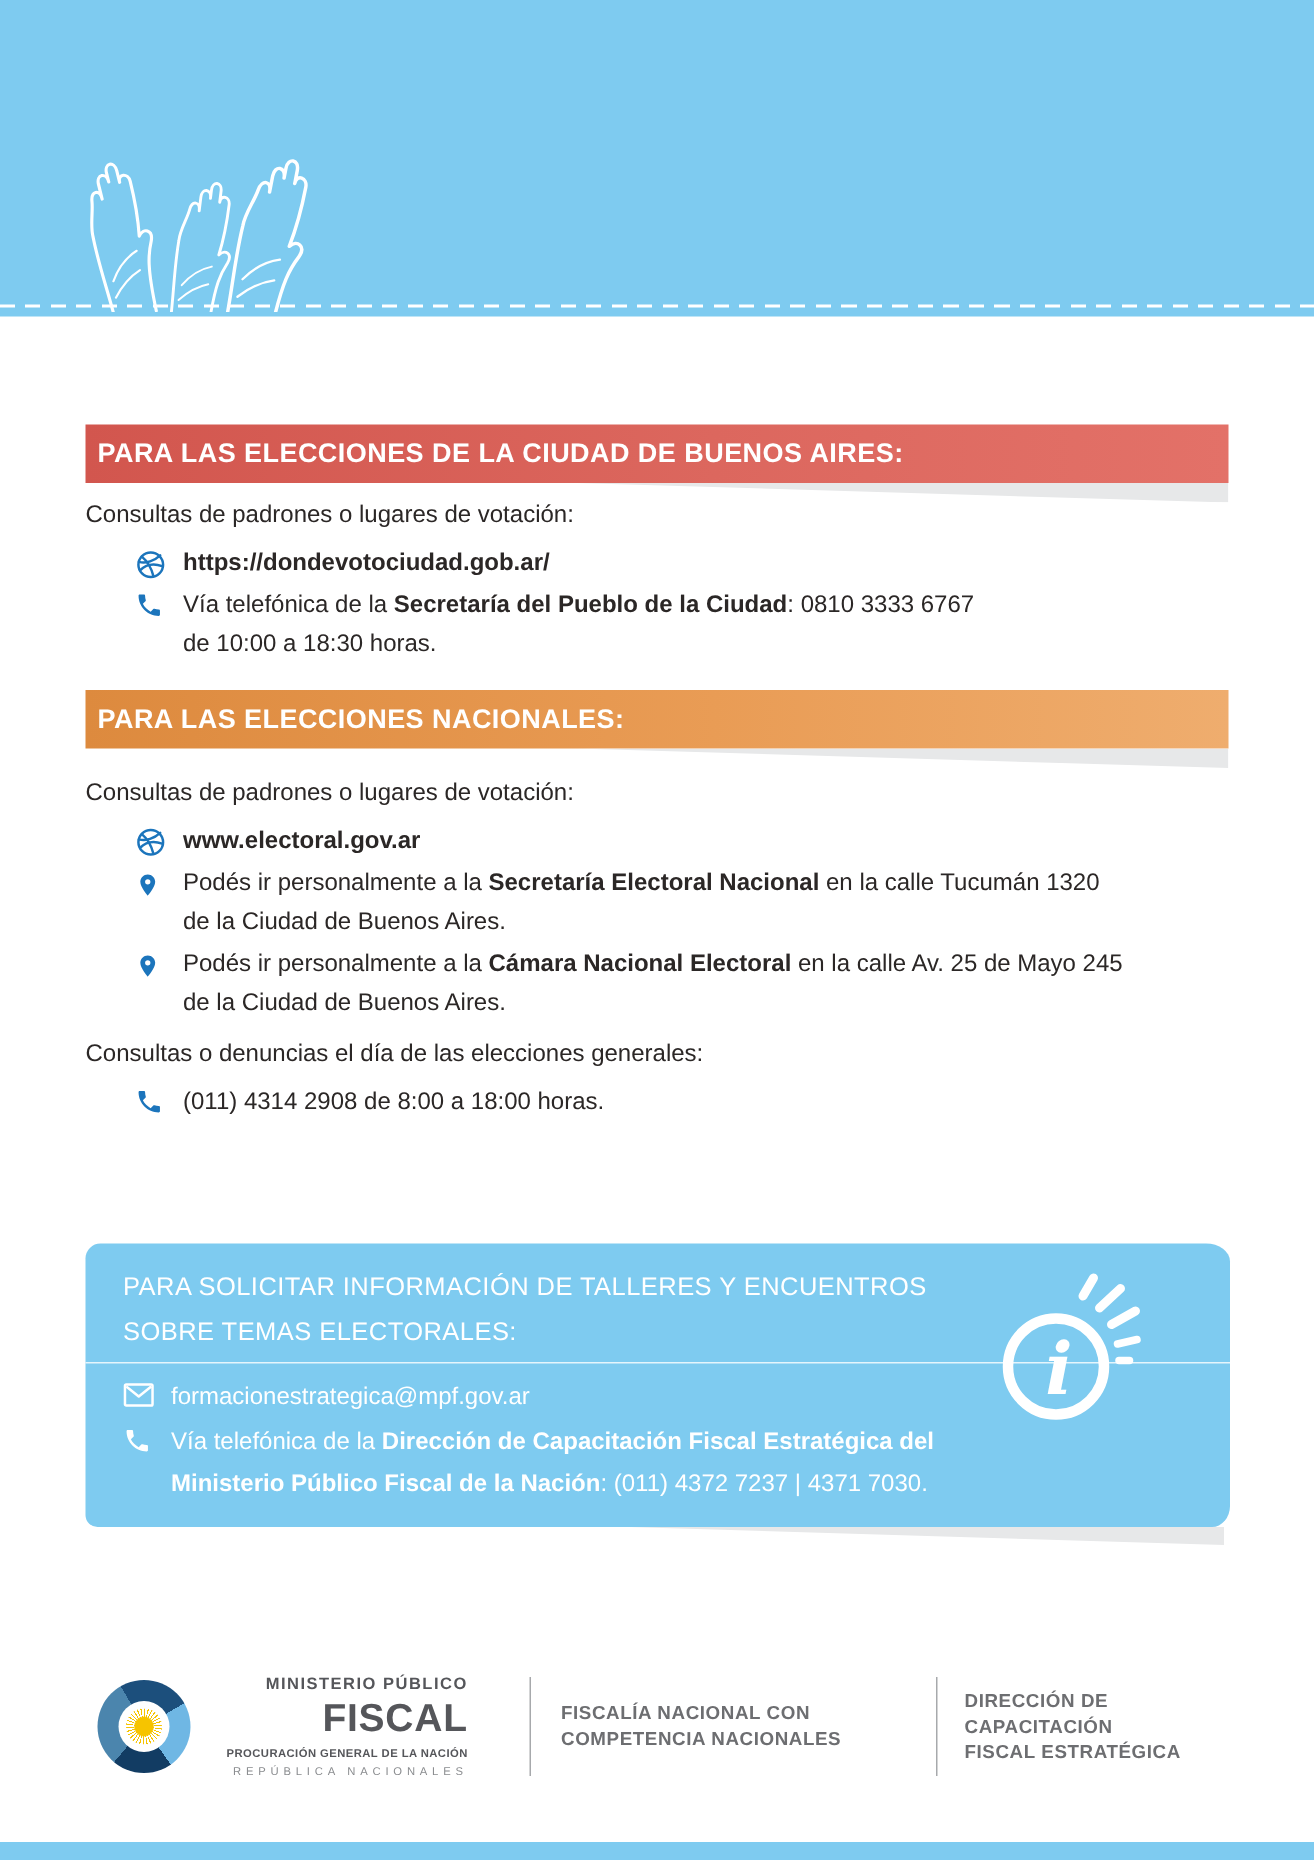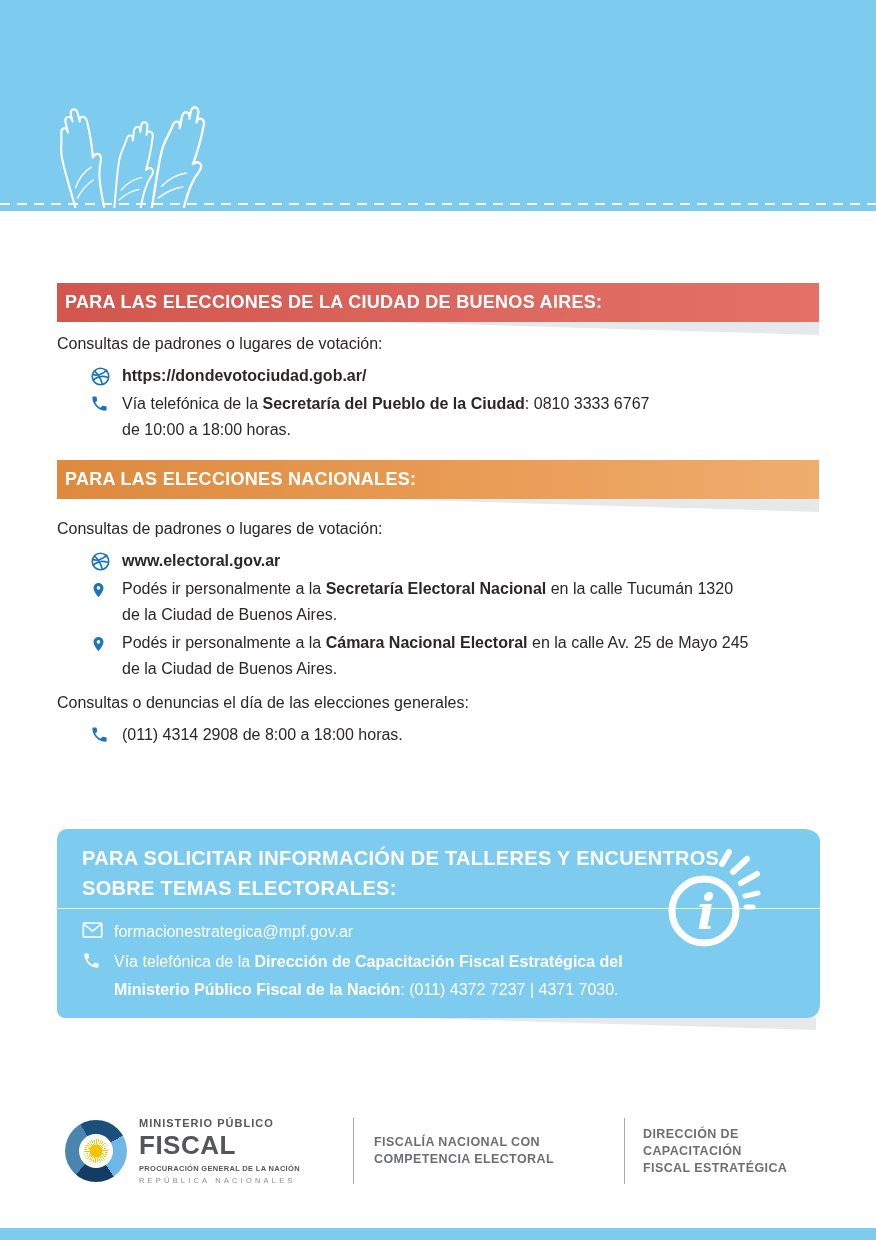--- a/index.html
+++ b/index.html
@@ -31,36 +31,36 @@
   .item{display:flex;margin-bottom:2px;}
   .ic{flex:0 0 24px;margin-right:8px;padding-top:3px;color:#1C75BC;}
   .ic svg{display:block;}
   .tline{line-height:26px;}
   .b{font-weight:700;}
   
   .info-box{position:absolute;left:57px;top:829px;width:763px;height:189px;background:#7ECBF0;
     color:#fff;box-sizing:border-box;padding:14px 25px 0;
     border-radius:10px 16px 12px 8px / 10px 12px 14px 8px;}
   .info-box .wedge{width:52%;height:12px;right:4px;}
-  .info-heading{font-weight:700;font-size:20px;letter-spacing:.3px;line-height:30px;white-space:nowrap;}
+  .info-heading{font-weight:400;font-size:17px;letter-spacing:.3px;line-height:30px;white-space:nowrap;}
   .info-sep{margin:5px -25px 9px;border-top:1.5px solid rgba(255,255,255,.8);}
   .info-box .item{margin-bottom:2px;}
   .info-box .ic{color:#fff;}
   .info-box .tline{line-height:28px;}
   .info-badge{position:absolute;right:42px;top:8px;width:122px;height:118px;}
   
   .footer{position:absolute;left:65px;top:1112px;right:40px;height:78px;display:flex;align-items:center;}
   .logo-wrap{width:288px;display:flex;align-items:center;}
   .emblem{width:62px;height:62px;border-radius:50%;position:relative;flex:0 0 62px;
     background:conic-gradient(from -30deg,#1C4F7C 0 90deg,#6FB7E4 90deg 175deg,#123C63 175deg 250deg,#4B85AD 250deg 360deg);}
   .emblem .inner{position:absolute;left:14px;top:14px;width:34px;height:34px;border-radius:50%;background:#fff;}
   .emblem .sun{position:absolute;left:19px;top:19px;width:24px;height:24px;border-radius:50%;
     background:radial-gradient(circle,#F6C400 0 6px,rgba(246,196,0,0) 7px),
                repeating-conic-gradient(#F6C400 0 4deg,#ffffff 4deg 12deg);}
-  .logo-text{margin-left:12px;color:#55565A;}
+  .logo-text{margin-left:24px;color:#55565A;text-align:right;}
   .logo-l1{font-size:11px;font-weight:700;letter-spacing:1px;line-height:13px;}
   .logo-l2{font-size:26px;font-weight:800;letter-spacing:.5px;line-height:30px;}
   .logo-l3{font-size:7.5px;font-weight:700;letter-spacing:.3px;margin-top:4px;}
   .logo-l4{font-size:7.5px;font-weight:400;letter-spacing:3.2px;color:#8A8C8F;margin-top:3px;}
   .fdiv{width:1px;background:#A7A9AC;height:66px;align-self:center;}
   .org{box-sizing:border-box;color:#6D6E71;font-size:12.5px;font-weight:700;letter-spacing:.4px;line-height:17px;}
   .org-1{width:270px;padding-left:20px;}
   .org-2{flex:1;padding-left:18px;}
   
   .bottom-band{position:absolute;left:0;bottom:0;width:876px;height:12px;background:#7ECBF0;}
@@ -112,21 +112,21 @@
       </div>
     </div>
     <div class="item">
       <span class="ic">
         <svg width="19" height="19" viewBox="0 0 24 24" fill="currentColor">
           <path d="M6.62 10.79c1.44 2.83 3.76 5.14 6.59 6.59l2.2-2.2c.27-.27.67-.36 1.02-.24 1.12.37 2.33.57 3.57.57.55 0 1 .45 1 1V20c0 .55-.45 1-1 1-9.39 0-17-7.61-17-17 0-.55.45-1 1-1h3.5c.55 0 1 .45 1 1 0 1.25.2 2.45.57 3.57.11.35.03.74-.25 1.02l-2.2 2.2z"></path>
         </svg>
       </span>
       <div class="item-text">
         <div class="tline"><span>Vía telefónica de la </span><span class="b">Secretaría del Pueblo de la Ciudad</span><span>: 0810 3333 6767</span></div>
-        <div class="tline"><span>de 10:00 a 18:00 horas.</span></div>
+        <div class="tline"><span>de 10:00 a 18:30 horas.</span></div>
       </div>
     </div>
   </div>
 </div>
 
 <div class="banner banner-orange">
   <span>PARA LAS ELECCIONES NACIONALES:</span>
   <div class="wedge"></div>
 </div>
 
@@ -238,21 +238,21 @@
     <div class="logo-text">
       <div class="logo-l1">MINISTERIO PÚBLICO</div>
       <div class="logo-l2">FISCAL</div>
       <div class="logo-l3">PROCURACIÓN GENERAL DE LA NACIÓN</div>
       <div class="logo-l4">REPÚBLICA NACIONALES</div>
     </div>
   </div>
   <div class="fdiv"></div>
   <div class="org org-1">
     <div>FISCALÍA NACIONAL CON</div>
-    <div>COMPETENCIA ELECTORAL</div>
+    <div>COMPETENCIA NACIONALES</div>
   </div>
   <div class="fdiv"></div>
   <div class="org org-2">
     <div>DIRECCIÓN DE CAPACITACIÓN</div>
     <div>FISCAL ESTRATÉGICA</div>
   </div>
 </div>
 
 <div class="bottom-band"></div>
 

